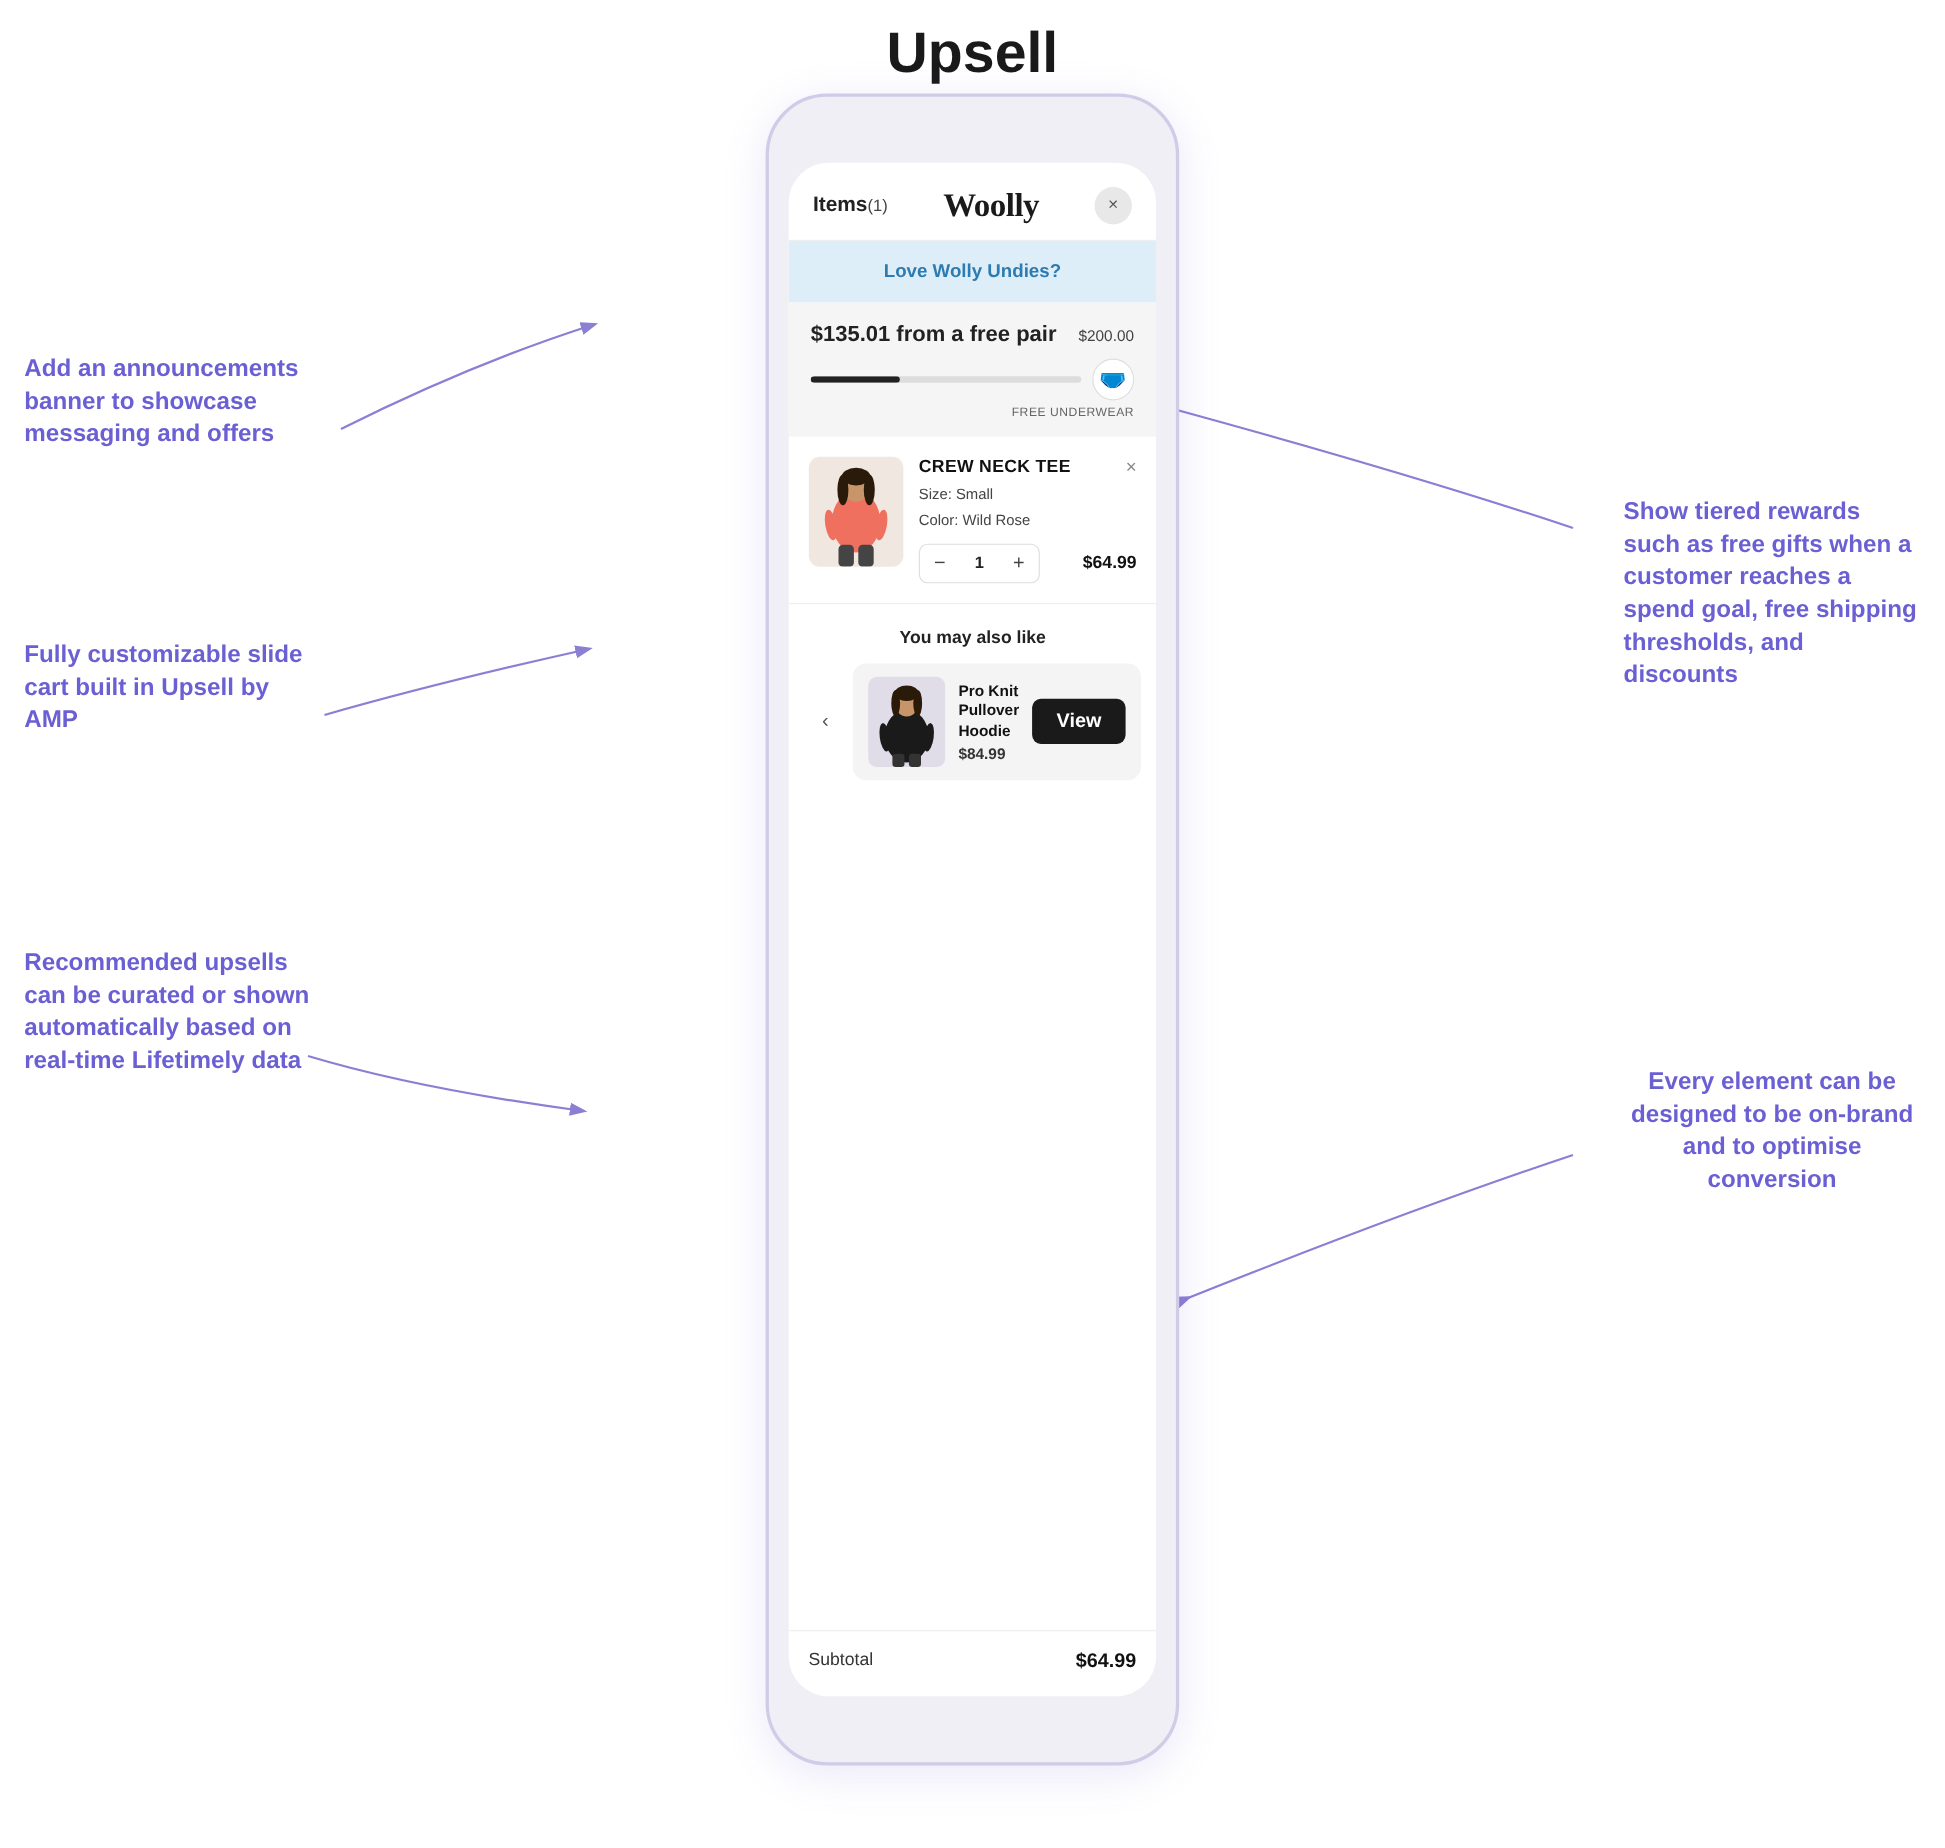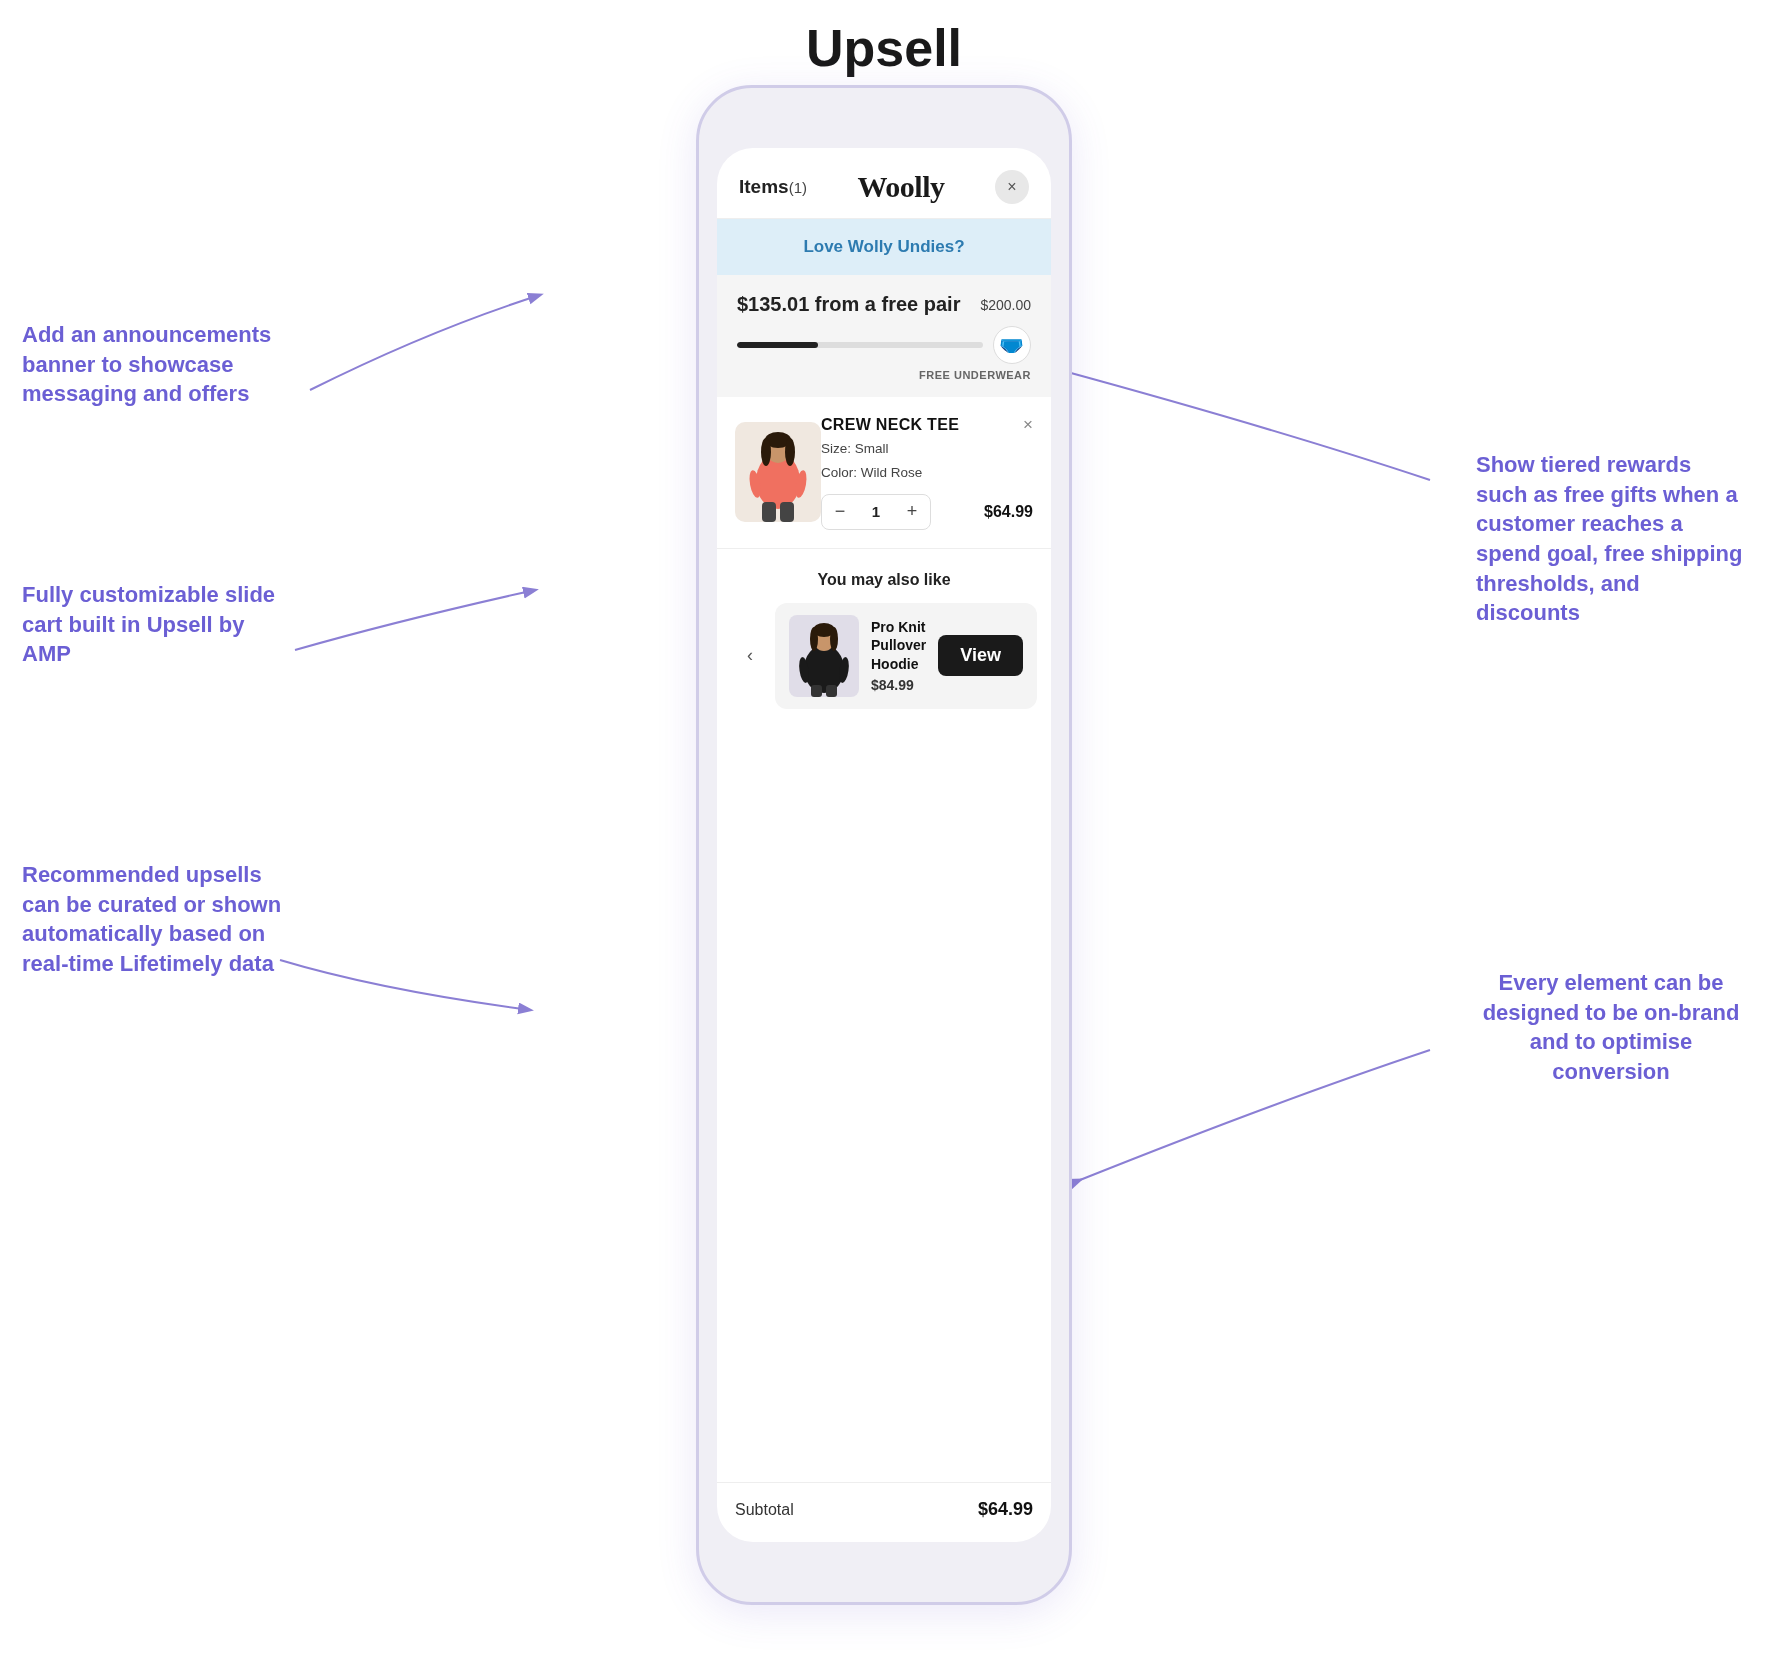--- a/index.html
+++ b/index.html
@@ -153,40 +153,41 @@
       background: #fff;
       border-radius: 50%;
       border: 1.5px solid #ddd;
       display: flex;
       align-items: center;
       justify-content: center;
       font-size: 20px;
     }
     .rewards-label {
       font-size: 11px;
-      font-weight: 700;
+      font-weight: 400;
       color: #666;
       text-align: right;
       letter-spacing: 0.5px;
       margin-top: 5px;
     }
 
     
     .cart-items-area {
       flex: 1;
       overflow-y: auto;
       padding: 0;
     }
 
     
     .cart-item {
       display: flex;
-      align-items: center;
+      align-items: flex-start;
       padding: 18px 18px;
       border-bottom: 1px solid #eee;
+      gap: 14px;
     }
     .item-image {
       width: 86px;
       height: 100px;
       background: #f0e8e0;
       border-radius: 10px;
       overflow: hidden;
       flex-shrink: 0;
       display: flex;
       align-items: flex-end;

